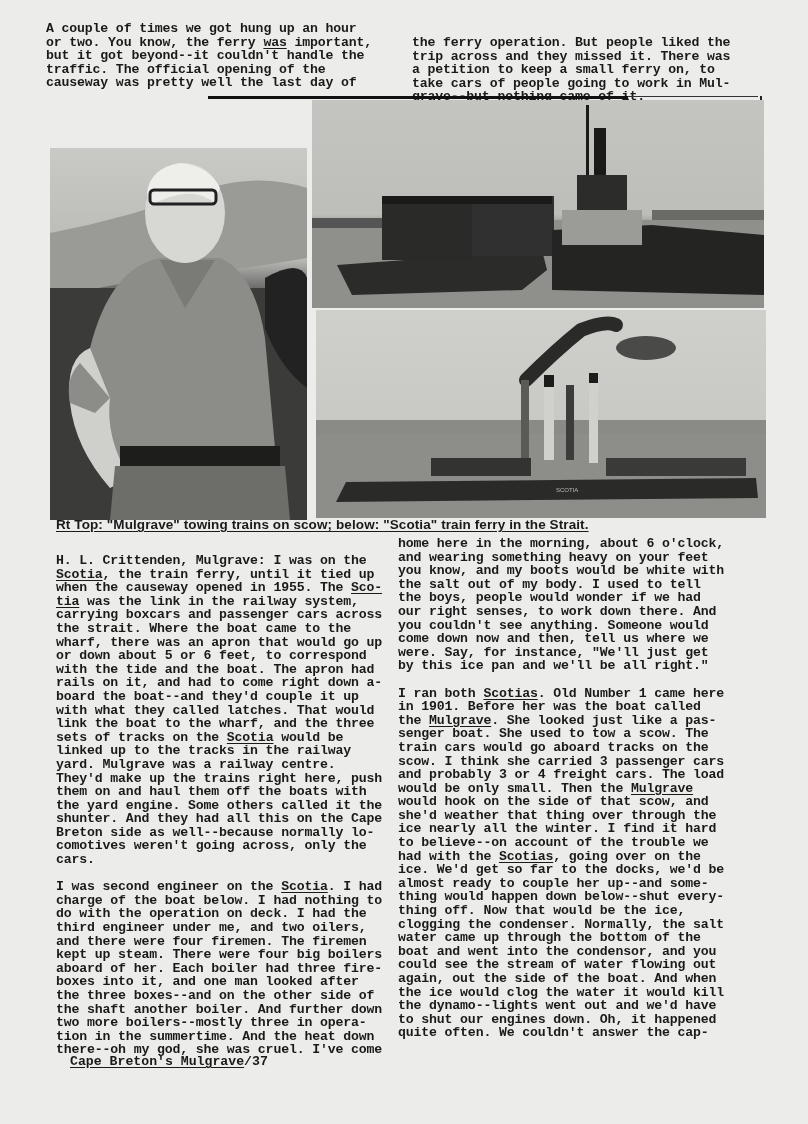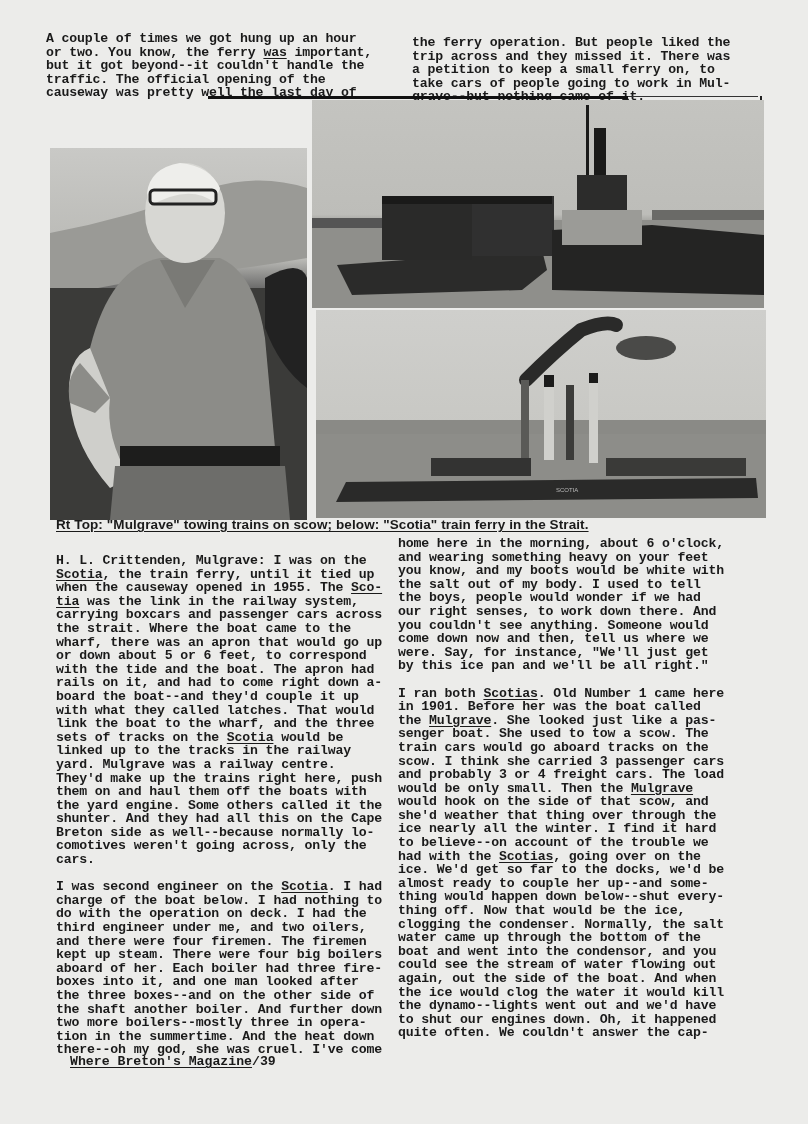--- a/index.html
+++ b/index.html
@@ -6,21 +6,21 @@
   body {
     width: 808px; height: 1124px; overflow: hidden;
     background: #ececea;
     position: relative;
     font-family: "Liberation Mono", "DejaVu Sans Mono", monospace;
     color: #1a1a1a;
   }
   .col { position: absolute; font-size: 13.2px; line-height: 13.6px; white-space: pre; font-weight: bold; letter-spacing: -0.15px; }
   .col .line { display: block; height: 13.6px; }
   .u { text-decoration: underline; text-underline-offset: 2px; }
-  #top-left { left: 46px; top: 32px; }
+  #top-left { left: 46px; top: 22px; }
   #top-right { left: 412px; top: 36px; }
   #body-left { left: 56px; top: 554px; }
   #body-right { left: 398px; top: 537px; }
   .col-body { font-family: "Liberation Mono", "DejaVu Sans Mono", monospace; font-weight: bold; font-size: 13.2px; line-height: 13.75px; }
   .rule-top { position: absolute; left: 208px; top: 96px; width: 420px; height: 3px; background: #111; }
   .rule-top2 { position: absolute; left: 628px; top: 96px; width: 130px; height: 1px; background: #333; }
   .vrule { position: absolute; left: 760px; top: 96px; width: 2px; height: 64px; background: #222; }
   .photo { position: absolute; overflow: hidden; background: #777; }
   #photo-portrait { left: 50px; top: 148px; width: 257px; height: 372px; background: linear-gradient(180deg, #c9c9c6 0%, #b9b9b5 30%, #555 40%, #333 100%); }
   #photo-mulgrave { left: 312px; top: 100px; width: 452px; height: 208px; background: linear-gradient(180deg, #c4c4c0 0%, #bdbdb9 55%, #8a8a86 62%, #555 100%); }
@@ -100,13 +100,13 @@
     <path d="M30 172 L440 168 L442 188 L20 192 Z" fill="#2a2a29"></path>
     <text x="240" y="182" font-family="Liberation Sans, sans-serif" font-size="6" fill="#bbb">SCOTIA</text>
   </svg>
 </div>
 
 <div class="caption"><span class="u">Rt Top: "Mulgrave" towing trains on scow; below: "Scotia" train ferry in the Strait.</span></div>
 
 <div id="body-left" class="col col-body"><span class="line"><span>H. L. Crittenden, Mulgrave: I was on the</span></span><span class="line"><span class="u">Scotia</span><span>, the train ferry, until it tied up</span></span><span class="line"><span>when the causeway opened in 1955. The </span><span class="u">Sco-</span></span><span class="line"><span class="u">tia</span><span> was the link in the railway system,</span></span><span class="line"><span>carrying boxcars and passenger cars across</span></span><span class="line"><span>the strait. Where the boat came to the</span></span><span class="line"><span>wharf, there was an apron that would go up</span></span><span class="line"><span>or down about 5 or 6 feet, to correspond</span></span><span class="line"><span>with the tide and the boat. The apron had</span></span><span class="line"><span>rails on it, and had to come right down a-</span></span><span class="line"><span>board the boat--and they'd couple it up</span></span><span class="line"><span>with what they called latches. That would</span></span><span class="line"><span>link the boat to the wharf, and the three</span></span><span class="line"><span>sets of tracks on the </span><span class="u">Scotia</span><span> would be</span></span><span class="line"><span>linked up to the tracks in the railway</span></span><span class="line"><span>yard. Mulgrave was a railway centre.</span></span><span class="line"><span>They'd make up the trains right here, push</span></span><span class="line"><span>them on and haul them off the boats with</span></span><span class="line"><span>the yard engine. Some others called it the</span></span><span class="line"><span>shunter. And they had all this on the Cape</span></span><span class="line"><span>Breton side as well--because normally lo-</span></span><span class="line"><span>comotives weren't going across, only the</span></span><span class="line"><span>cars.</span></span><span class="line">&nbsp;</span><span class="line"><span>I was second engineer on the </span><span class="u">Scotia</span><span>. I had</span></span><span class="line"><span>charge of the boat below. I had nothing to</span></span><span class="line"><span>do with the operation on deck. I had the</span></span><span class="line"><span>third engineer under me, and two oilers,</span></span><span class="line"><span>and there were four firemen. The firemen</span></span><span class="line"><span>kept up steam. There were four big boilers</span></span><span class="line"><span>aboard of her. Each boiler had three fire-</span></span><span class="line"><span>boxes into it, and one man looked after</span></span><span class="line"><span>the three boxes--and on the other side of</span></span><span class="line"><span>the shaft another boiler. And further down</span></span><span class="line"><span>two more boilers--mostly three in opera-</span></span><span class="line"><span>tion in the summertime. And the heat down</span></span><span class="line"><span>there--oh my god, she was cruel. I've come</span></span></div>
 <div id="body-right" class="col col-body"><span class="line"><span>home here in the morning, about 6 o'clock,</span></span><span class="line"><span>and wearing something heavy on your feet</span></span><span class="line"><span>you know, and my boots would be white with</span></span><span class="line"><span>the salt out of my body. I used to tell</span></span><span class="line"><span>the boys, people would wonder if we had</span></span><span class="line"><span>our right senses, to work down there. And</span></span><span class="line"><span>you couldn't see anything. Someone would</span></span><span class="line"><span>come down now and then, tell us where we</span></span><span class="line"><span>were. Say, for instance, "We'll just get</span></span><span class="line"><span>by this ice pan and we'll be all right."</span></span><span class="line">&nbsp;</span><span class="line"><span>I ran both </span><span class="u">Scotias</span><span>. Old Number 1 came here</span></span><span class="line"><span>in 1901. Before her was the boat called</span></span><span class="line"><span>the </span><span class="u">Mulgrave</span><span>. She looked just like a pas-</span></span><span class="line"><span>senger boat. She used to tow a scow. The</span></span><span class="line"><span>train cars would go aboard tracks on the</span></span><span class="line"><span>scow. I think she carried 3 passenger cars</span></span><span class="line"><span>and probably 3 or 4 freight cars. The load</span></span><span class="line"><span>would be only small. Then the </span><span class="u">Mulgrave</span></span><span class="line"><span>would hook on the side of that scow, and</span></span><span class="line"><span>she'd weather that thing over through the</span></span><span class="line"><span>ice nearly all the winter. I find it hard</span></span><span class="line"><span>to believe--on account of the trouble we</span></span><span class="line"><span>had with the </span><span class="u">Scotias</span><span>, going over on the</span></span><span class="line"><span>ice. We'd get so far to the docks, we'd be</span></span><span class="line"><span>almost ready to couple her up--and some-</span></span><span class="line"><span>thing would happen down below--shut every-</span></span><span class="line"><span>thing off. Now that would be the ice,</span></span><span class="line"><span>clogging the condenser. Normally, the salt</span></span><span class="line"><span>water came up through the bottom of the</span></span><span class="line"><span>boat and went into the condensor, and you</span></span><span class="line"><span>could see the stream of water flowing out</span></span><span class="line"><span>again, out the side of the boat. And when</span></span><span class="line"><span>the ice would clog the water it would kill</span></span><span class="line"><span>the dynamo--lights went out and we'd have</span></span><span class="line"><span>to shut our engines down. Oh, it happened</span></span><span class="line"><span>quite often. We couldn't answer the cap-</span></span></div>
 
-<div class="footer"><span class="u">Where Breton's Magazine</span><span>/39</span></div>
+<div class="footer"><span class="u">Cape Breton's Mulgrave</span><span>/37</span></div>
 
 </body></html>

